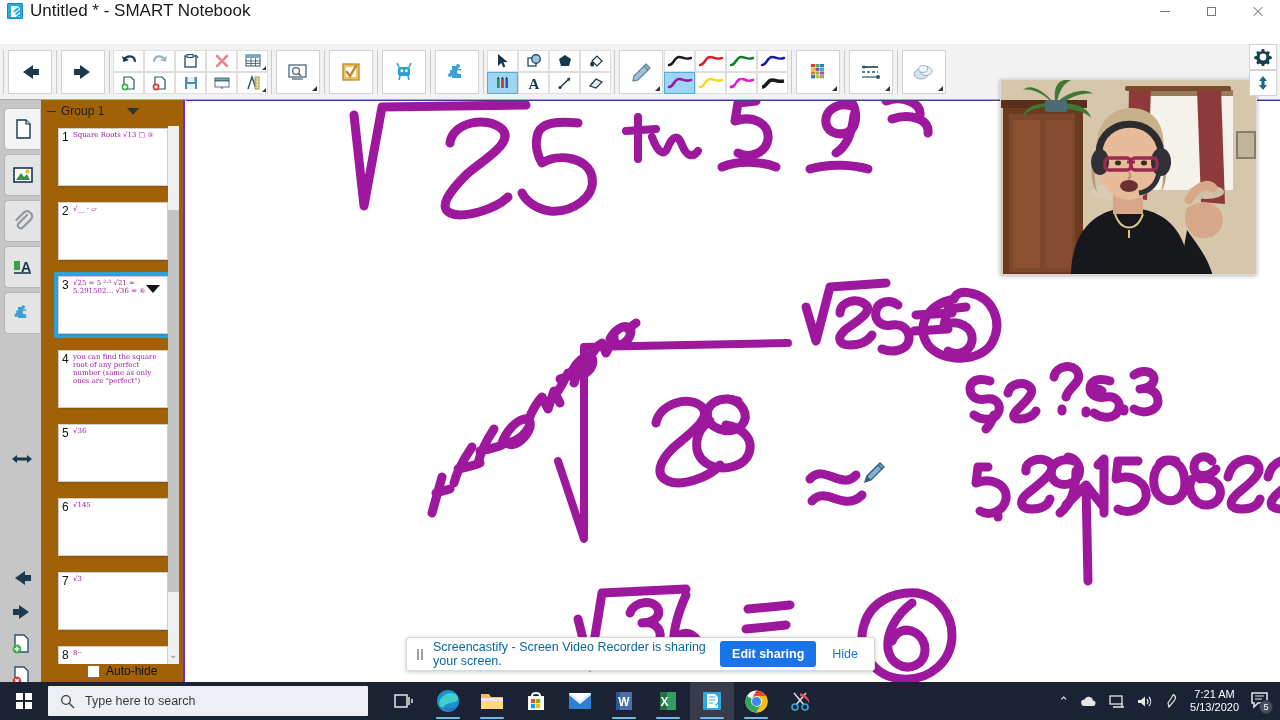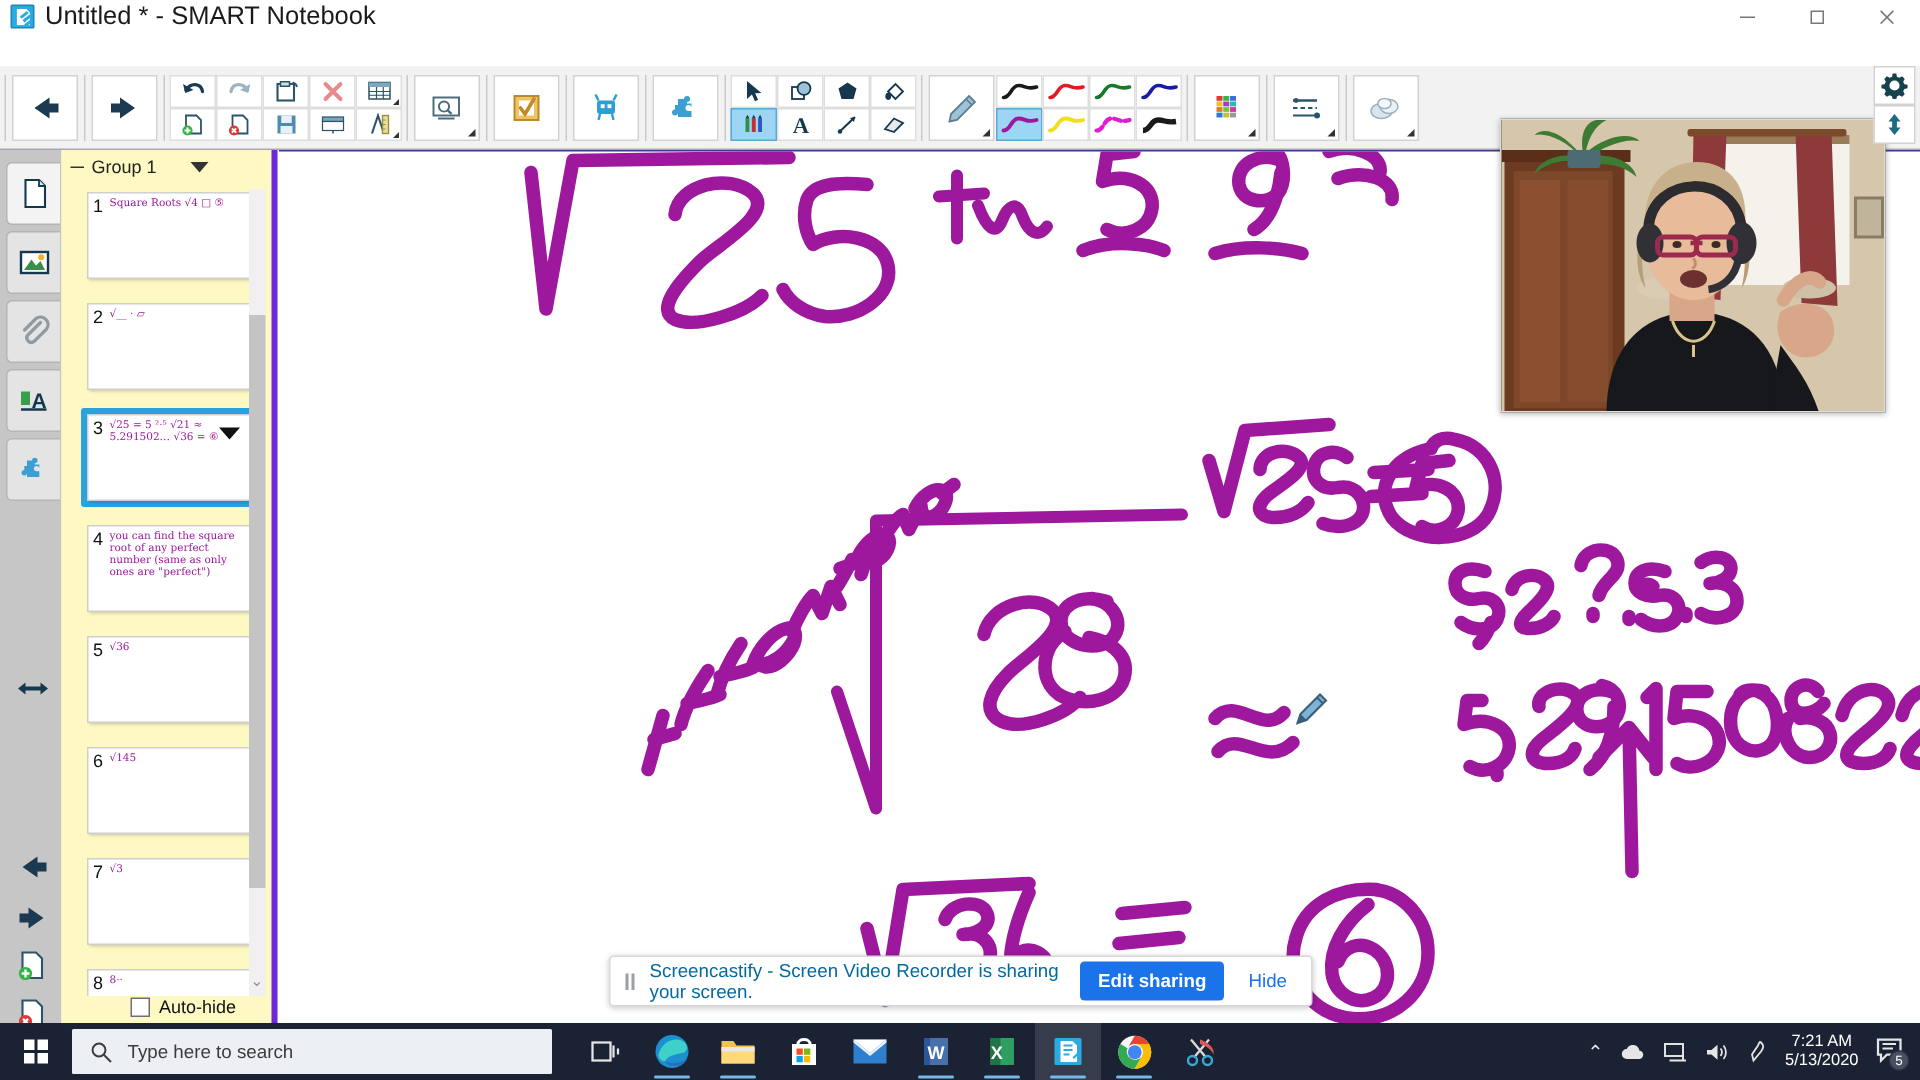--- a/index.html
+++ b/index.html
@@ -106,21 +106,21 @@
   }
   .sidetab.active { background: #f3f3f3; }
   .side-bottom-btn {
     position: absolute; left: 8px; width: 28px; height: 28px;
     display: flex; align-items: center; justify-content: center;
   }
 
   
   .sorter {
     position: absolute; left: 41px; top: 100px; width: 144px; height: 590px;
-    background: #fef9c3; border-right: 4px solid #6d28d9;
+    background: #a16207; border-right: 2px solid #6d28d9;
   }
   .sorter-head {
     height: 22px; display: flex; align-items: center; padding-left: 6px; gap: 5px;
     font-size: 12px; color: #222;
   }
   .minus-box { width: 9px; height: 9px; position: relative; }
   .minus-box::after { content:""; position:absolute; left:0; top:4px; width:9px; height:1.5px; background:#333; }
   .caret-dn { width: 0; height: 0; border-left: 6px solid transparent; border-right: 6px solid transparent; border-top: 7px solid #333; }
   .thumbs { position: absolute; top: 24px; left: 0; width: 144px; height: 540px; overflow: hidden; }
   .thumb-wrap {
@@ -618,21 +618,21 @@
     <div class="sorter-head">
       <span class="minus-box"></span>
       <span>Group 1</span>
       <span class="caret-dn" style="margin-left:18px"></span>
     </div>
 
     <div class="thumbs">
       <div class="thumb-wrap">
         <div class="thumb">
           <span class="num">1</span>
-          <span class="ink">Square Roots  √4   □  ⑤</span>
+          <span class="ink">Square Roots  √13   □  ⑤</span>
         </div>
       </div>
       <div class="thumb-wrap">
         <div class="thumb">
           <span class="num">2</span>
           <span class="ink">√__ ·   ▱</span>
         </div>
       </div>
       <div class="thumb-wrap selected">
         <div class="thumb">

